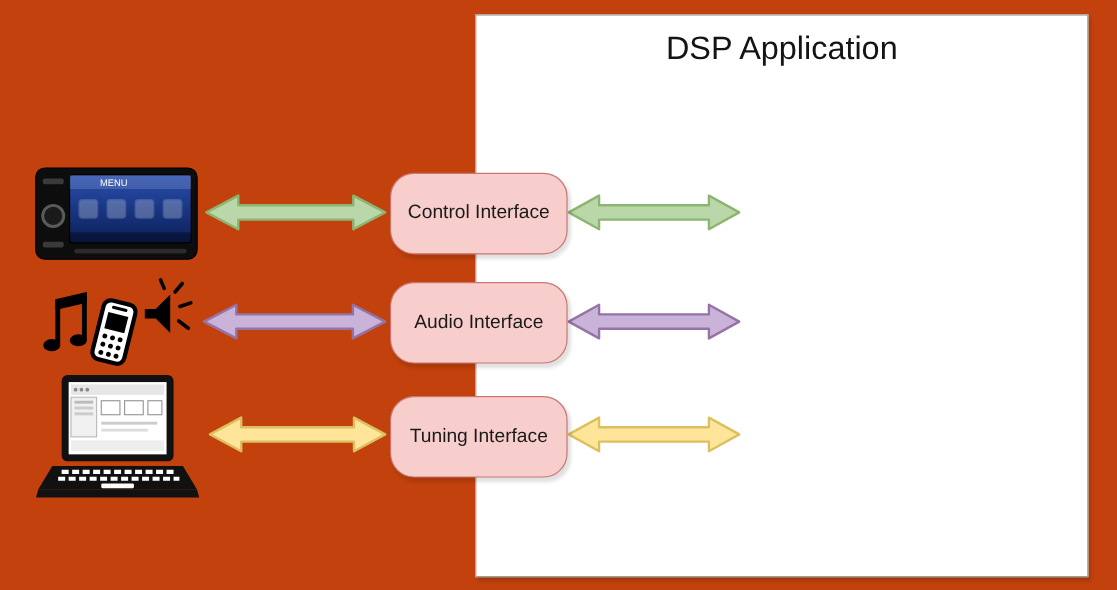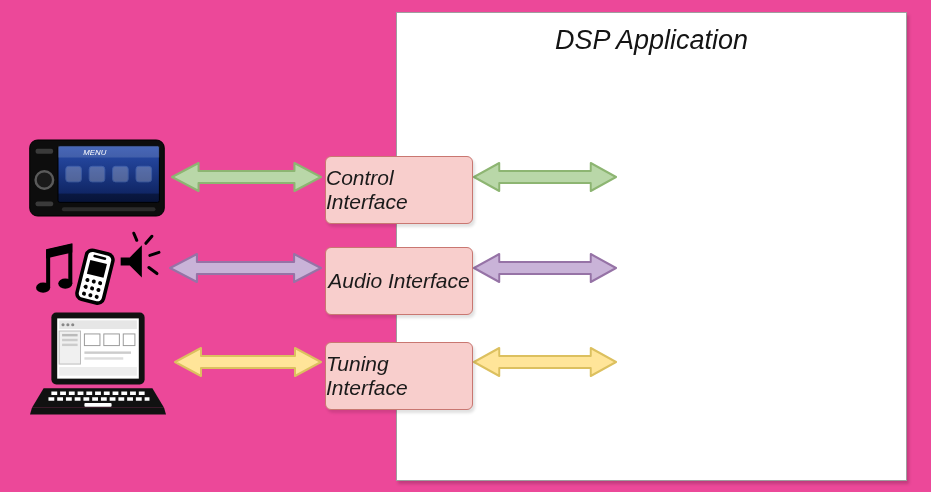--- a/index.html
+++ b/index.html
@@ -1,18 +1,18 @@
 <!DOCTYPE html>
 <html style="--green-fill: #b9d7a8; --green-stroke: #8db572; --purple-fill: #c9b3d8; --purple-stroke: #9673a6; --yellow-fill: #ffe599; --yellow-stroke: #dcc05f; --interface-fill: #f8cecc; --interface-stroke: #c97771; --core-fill: #dae8fc; --core-stroke: #6c8ebf; --frame-stroke: #9e9e9e;"><head>
 <meta charset="utf-8">
 <style>
   html,body { margin:0; padding:0; background:#ffffff; }
   .canvas {
-    position:relative; width:931px; height:492px; background:#ec4899;
-    font-family:"Liberation Sans", sans-serif; overflow:hidden;font-style:italic;
+    position:relative; width:931px; height:492px; background:#c2410c;
+    font-family:"Liberation Sans", sans-serif; overflow:hidden;
   }
 
   
   .dsp-box {
     position:absolute; left:396px; top:12px; width:509px; height:467px;
     background:#ffffff; border:1px solid var(--frame-stroke,#9e9e9e);
     box-shadow:2px 3px 3px rgba(0,0,0,0.18);
     z-index:1;
   }
   .dsp-title {
@@ -28,26 +28,25 @@
     display:flex; align-items:center; justify-content:center;
     z-index:2;
   }
   .core-label { font-size:28px; font-weight:bold; color:#111111; }
 
   
   .iface {
     position:absolute; left:325px; width:146px; height:66px;
     background:var(--interface-fill,#f8cecc);
     border:1px solid var(--interface-stroke,#c97771);
-    border-radius:6px;
+    border-radius:20px;
     display:flex; align-items:center; justify-content:center;
-    font-size:21px; color:#1a1a1a;
+    font-size:16px; color:#1a1a1a;
     box-shadow:2px 3px 3px rgba(0,0,0,0.12);
     z-index:3;
-    margin-top:12px;
   }
   .iface-control { top:144px; }
   .iface-audio   { top:235px; }
   .iface-tuning  { top:330px; }
 
   
   .arrow { position:absolute; height:40px; z-index:2; }
   .arrow polygon { stroke-width:2; stroke-linejoin:round; }
   .arrow-green  polygon { fill:var(--green-fill,#b9d7a8);  stroke:var(--green-stroke,#8db572); }
   .arrow-purple polygon { fill:var(--purple-fill,#c9b3d8); stroke:var(--purple-stroke,#9673a6); }

